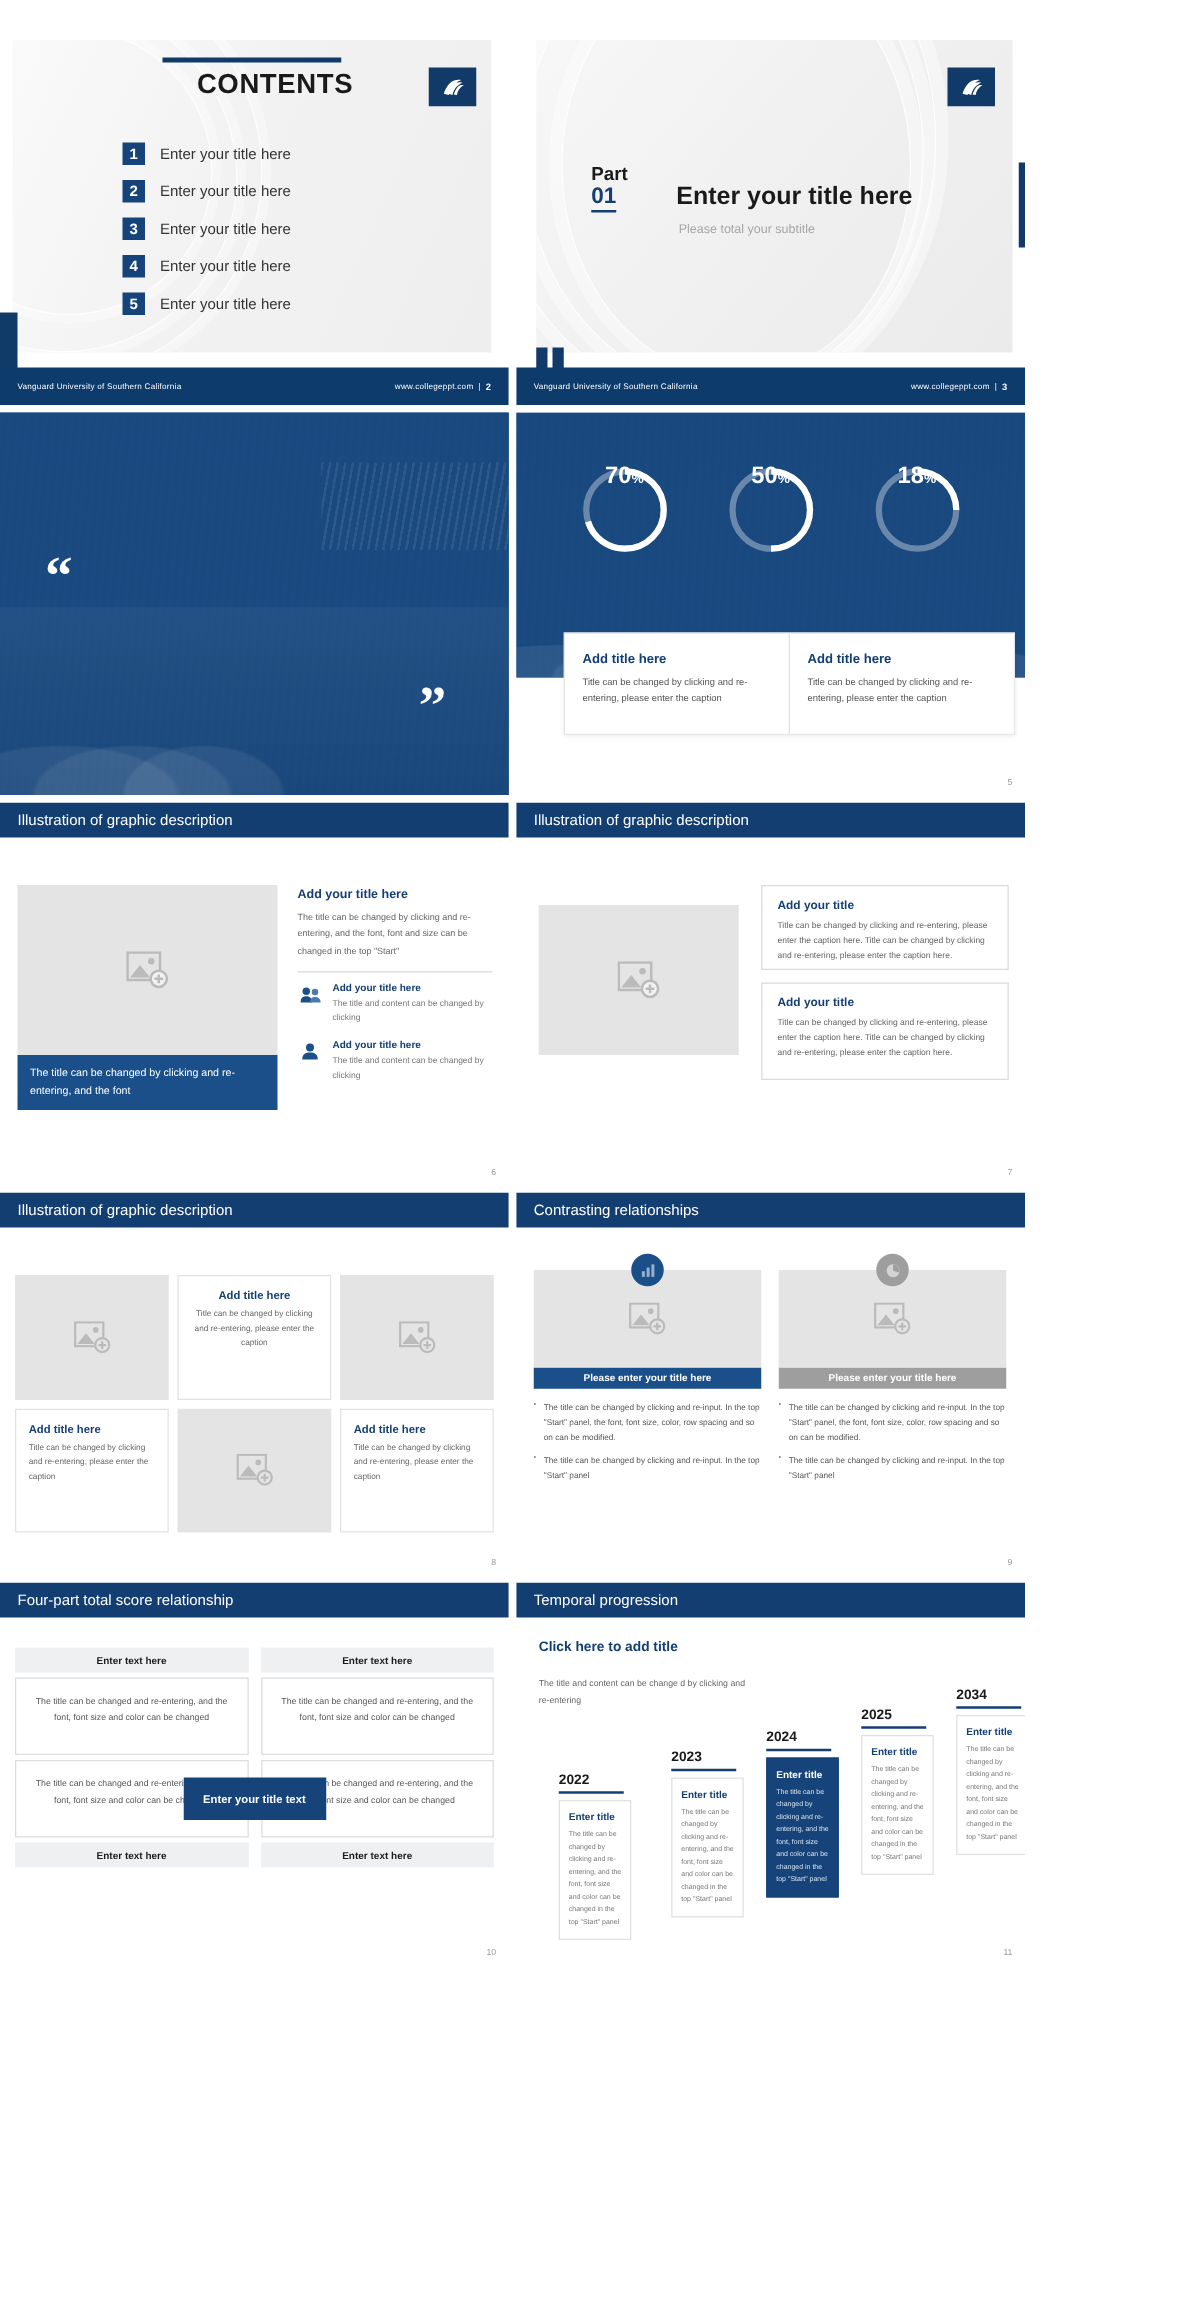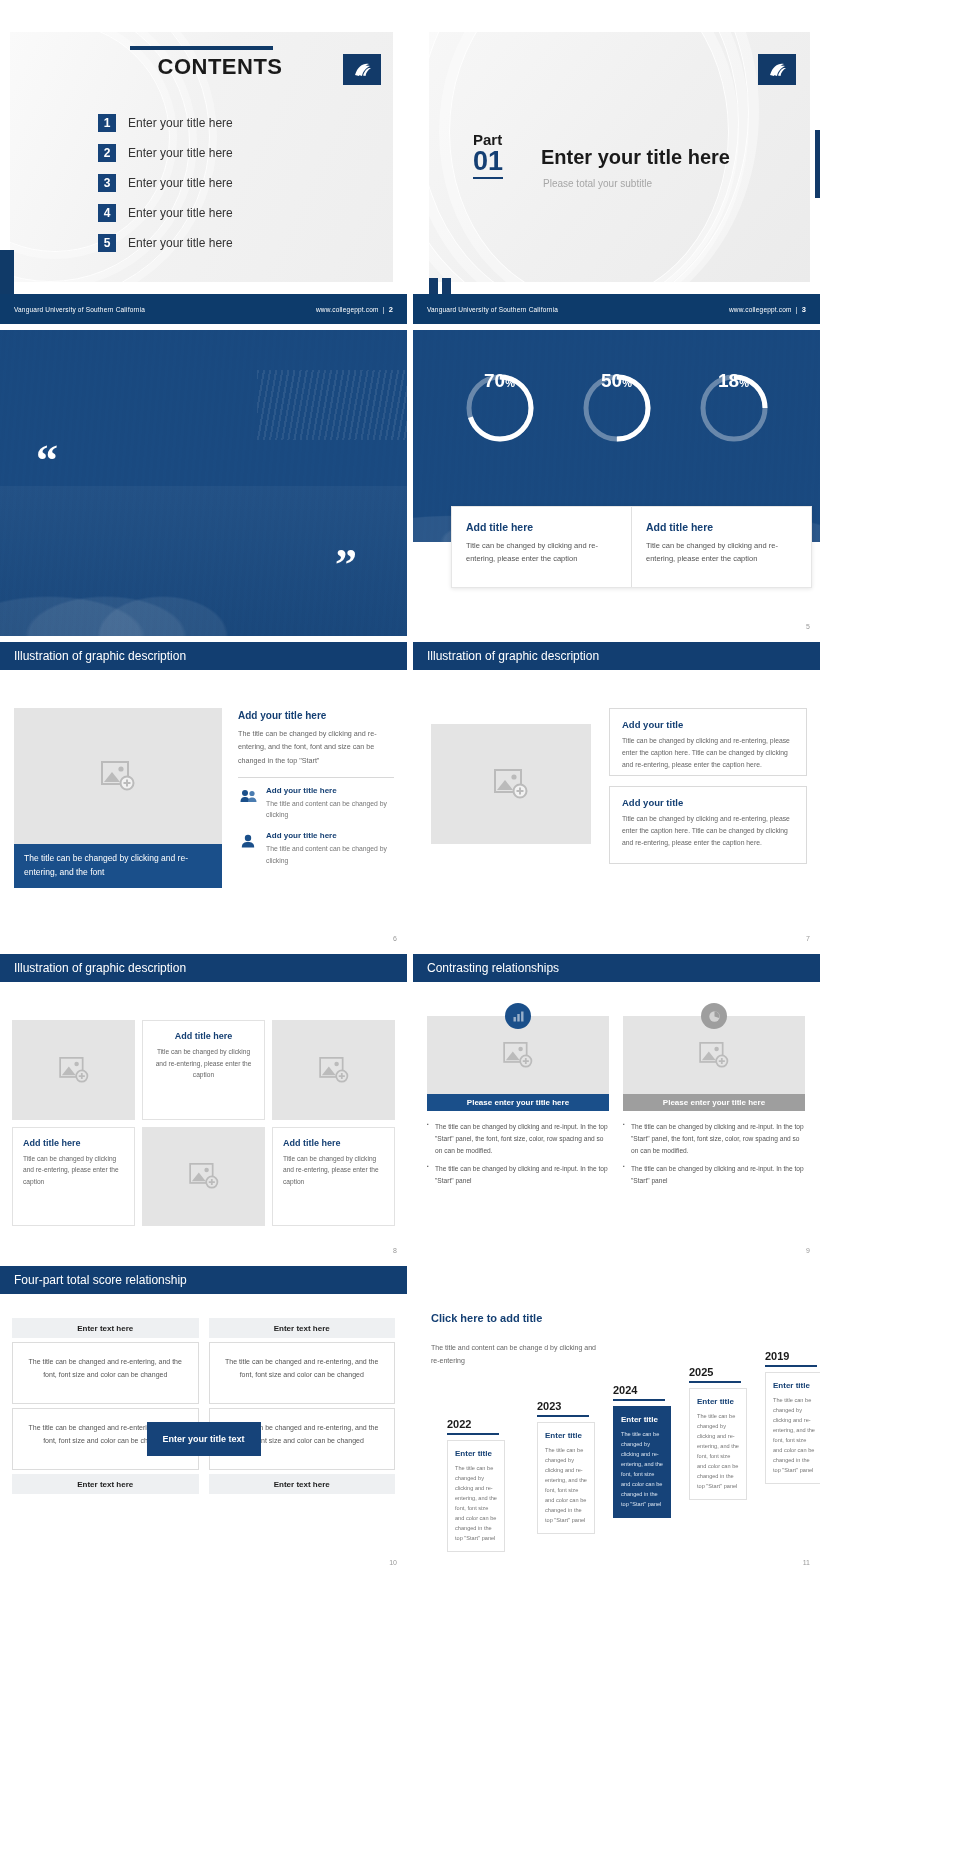--- a/index.html
+++ b/index.html
@@ -79,21 +79,21 @@
   .s3 .a1 { left:-40px; top:-130px; width:360px; height:420px; }
   .s3 .a2 { left:-10px; top:-100px; width:320px; height:380px; }
   .s3 .a3 { left:20px; top:-70px; width:280px; height:340px; }
   .s3 .logo {
     position:absolute; right:24px; top:36px; width:38px; height:31px;
     background:#123a69; display:flex; align-items:center; justify-content:center;
   }
   .s3 .partwrap { position:absolute; left:60px; top:114px; }
   .s3 .partlabel { font-size:15px; font-weight:bold; color:#1a1a1a; line-height:1; }
   .s3 .partnum {
-    font-size:27px; font-weight:bold; color:#143f73; line-height:1.05;
+    font-size:18px; font-weight:bold; color:#143f73; line-height:1.05;
     border-bottom:2px solid #143f73; display:inline-block; padding-bottom:2px;
   }
   .s3 .maintitle {
     position:absolute; left:128px; top:128px;
     font-size:20px; font-weight:bold; color:#1a1a1a;
   }
   .s3 .subtitle {
     position:absolute; left:130px; top:160px;
     font-size:10px; color:#a6a6a6;
   }
@@ -642,20 +642,23 @@
       </div>
       <div class="ftband">
         <div class="hcell">Enter text here</div>
         <div class="hcell">Enter text here</div>
       </div>
     </div>
     <div class="pnum">10</div>
   </div>
 
   <div class="slide cs s11">
+    <div class="hdr">
+      <span>Temporal progression</span>
+    </div>
     <div class="lead">
       <h3>Click here to add title</h3>
       <p>The title and content can be change d by clicking and re-entering</p>
     </div>
     <div class="tl">
       <div class="step" style="left:4px; bottom:6px;">
         <div class="year">2022</div>
         <div class="rule"></div>
         <div class="card2">
           <h5>Enter title</h5>
@@ -680,21 +683,21 @@
       </div>
       <div class="step" style="left:246px; bottom:58px;">
         <div class="year">2025</div>
         <div class="rule"></div>
         <div class="card2">
           <h5>Enter title</h5>
           <p>The title can be changed by clicking and re-entering, and the font, font size and color can be changed in the top "Start" panel</p>
         </div>
       </div>
       <div class="step" style="left:322px; bottom:74px;">
-        <div class="year">2019</div>
+        <div class="year">2034</div>
         <div class="rule"></div>
         <div class="card2">
           <h5>Enter title</h5>
           <p>The title can be changed by clicking and re-entering, and the font, font size and color can be changed in the top "Start" panel</p>
         </div>
       </div>
     </div>
     <div class="pnum">11</div>
   </div>
 

